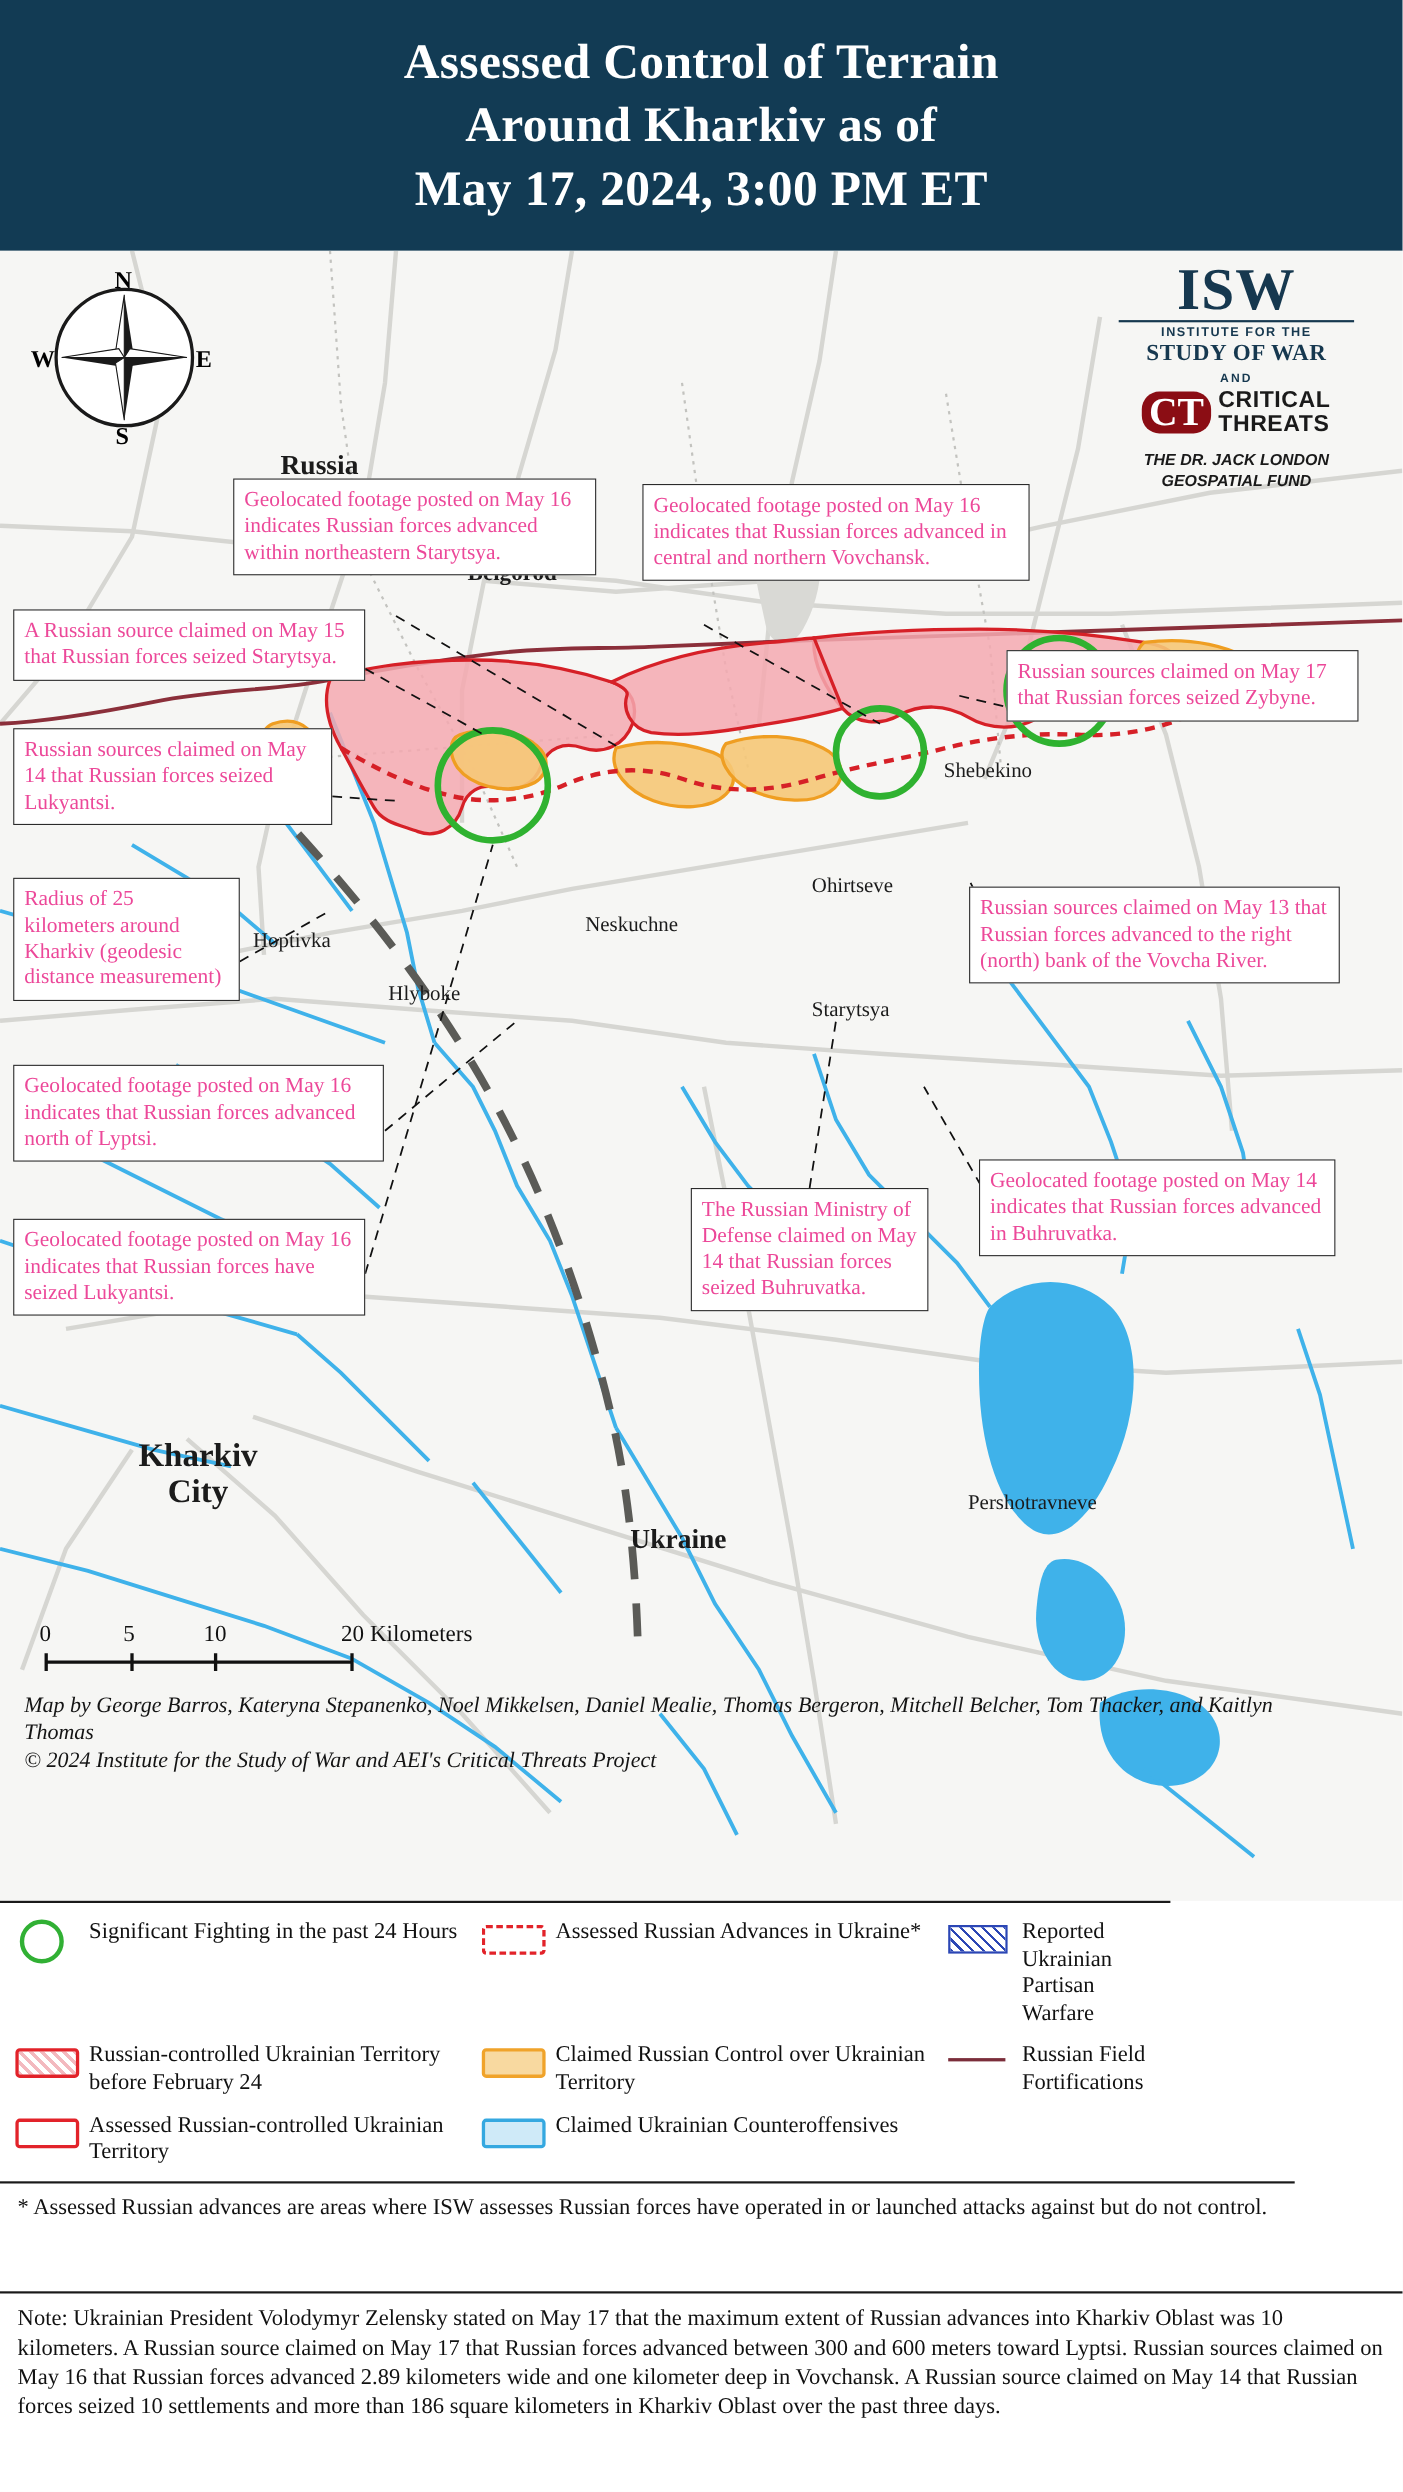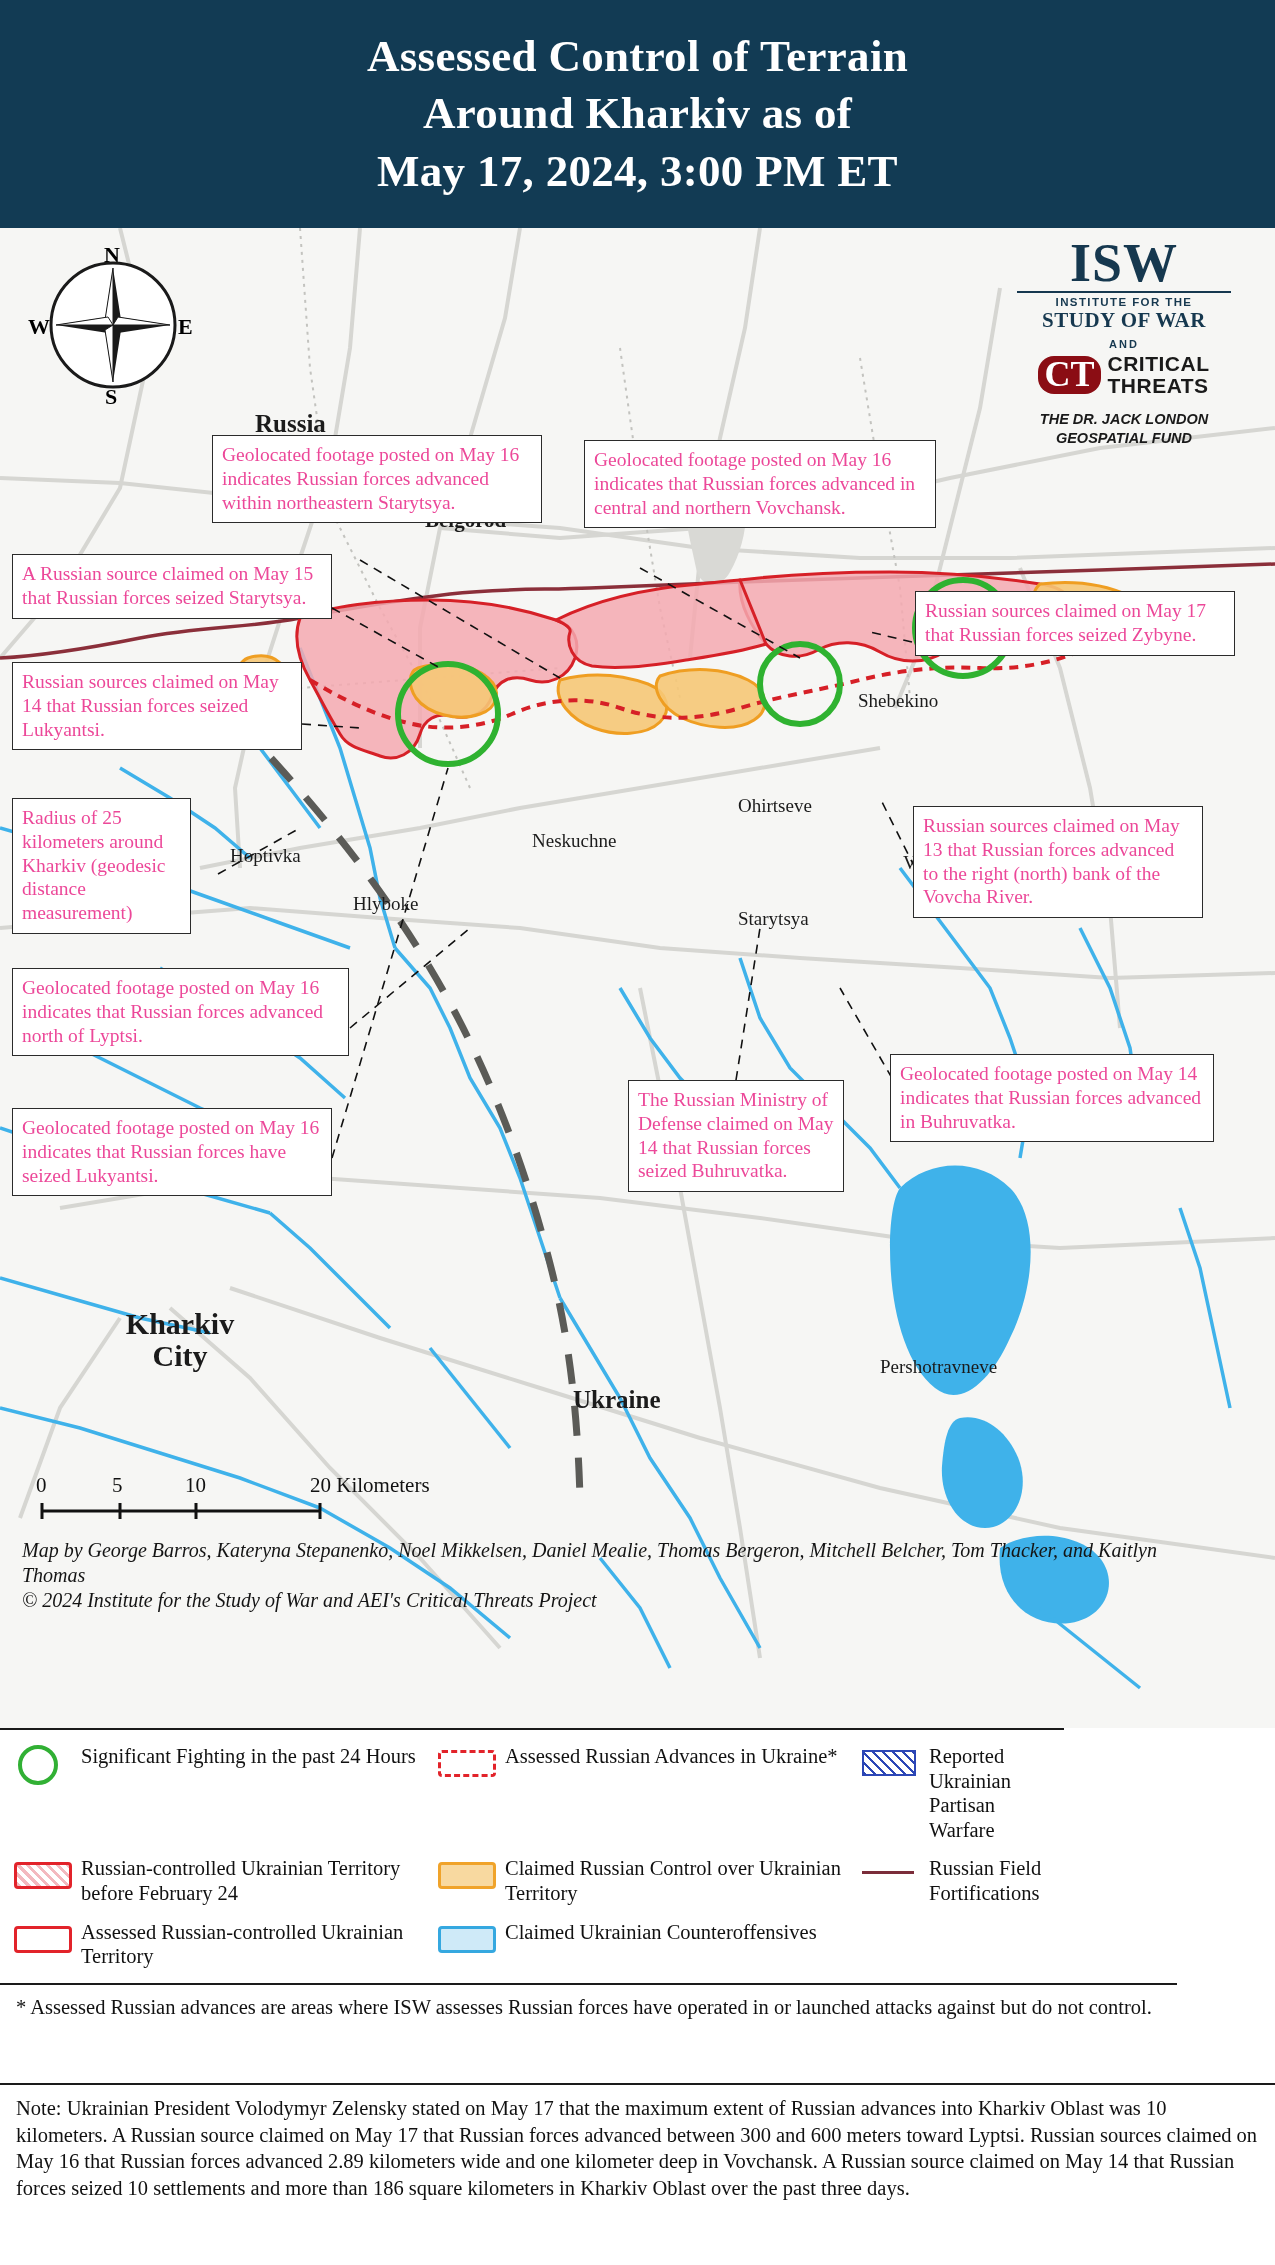--- a/index.html
+++ b/index.html
@@ -506,22 +506,22 @@
   <div class="place town" style="left:230px;top:617px;">Hoptivka</div>
   <div class="place town" style="left:532px;top:602px;">Neskuchne</div>
   <div class="place town" style="left:738px;top:567px;">Ohirtseve</div>
   <div class="place town" style="left:880px;top:1128px;">Pershotravneve</div>
 
   <div class="callout" style="left:212px;top:207px;width:330px;">Geolocated footage posted on May 16 indicates Russian forces advanced within northeastern Starytsya.</div>
   <div class="callout" style="left:584px;top:212px;width:352px;">Geolocated footage posted on May 16 indicates that Russian forces advanced in central and northern Vovchansk.</div>
   <div class="callout" style="left:12px;top:326px;width:320px;">A Russian source claimed on May 15 that Russian forces seized Starytsya.</div>
   <div class="callout" style="left:915px;top:363px;width:320px;">Russian sources claimed on May 17 that Russian forces seized Zybyne.</div>
   <div class="callout" style="left:12px;top:434px;width:290px;">Russian sources claimed on May 14 that Russian forces seized Lukyantsi.</div>
-  <div class="callout" style="left:12px;top:570px;width:179px;">Radius of 25 kilometers around Kharkiv (geodesic distance measurement)</div>
-  <div class="callout" style="left:913px;top:578px;width:290px;">Russian sources claimed on May 13 that Russian forces advanced to the right (north) bank of the Vovcha River.</div>
+  <div class="callout" style="left:12px;top:570px;width:206px;">Radius of 25 kilometers around Kharkiv (geodesic distance measurement)</div>
+  <div class="callout" style="left:881px;top:578px;width:337px;">Russian sources claimed on May 13 that Russian forces advanced to the right (north) bank of the Vovcha River.</div>
   <div class="callout" style="left:12px;top:740px;width:337px;">Geolocated footage posted on May 16 indicates that Russian forces advanced north of Lyptsi.</div>
   <div class="callout" style="left:890px;top:826px;width:324px;">Geolocated footage posted on May 14 indicates that Russian forces advanced in Buhruvatka.</div>
   <div class="callout" style="left:12px;top:880px;width:320px;">Geolocated footage posted on May 16 indicates that Russian forces have seized Lukyantsi.</div>
   <div class="callout" style="left:628px;top:852px;width:216px;">The Russian Ministry of Defense claimed on May 14 that Russian forces seized Buhruvatka.</div>
 
   <div class="scalebar">
     <div class="labels">
       <span style="left:16px;top:0;">0</span>
       <span style="left:92px;top:0;">5</span>
       <span style="left:165px;top:0;">10</span>

